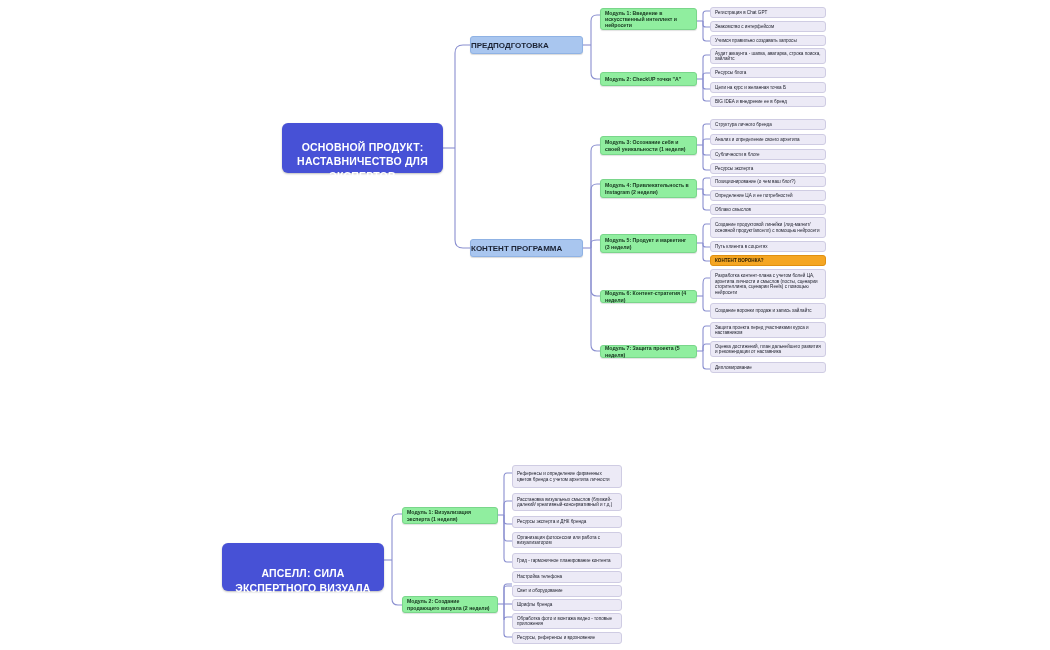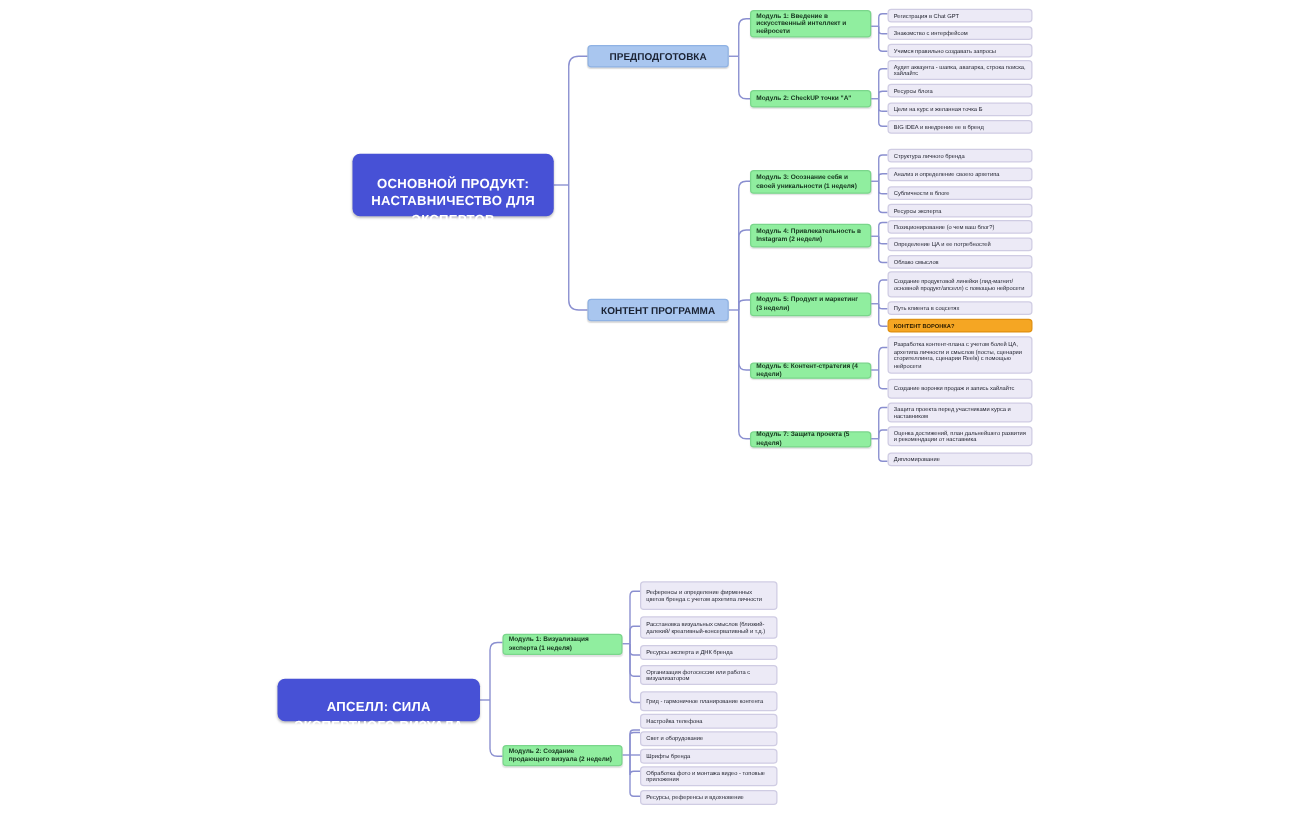--- a/index.html
+++ b/index.html
@@ -16,21 +16,21 @@
     display:flex;align-items:center;justify-content:center;
     border-radius:6px;letter-spacing:.2px;
     box-shadow:0 1px 2px rgba(0,0,0,.25);
   }
   .root .txt{padding:0 8px;line-height:1.35;margin-top:27px;}
 
   
   .l1{
     background:#a9c6ef;color:#1a2233;font-weight:bold;
     border:1px solid #8fb2e4;
-    display:flex;align-items:center;justify-content:center;
+    display:flex;align-items:center;justify-content:flex-start;
     text-align:center;border-radius:3px;
     box-shadow:0 1px 1px rgba(0,0,0,.15);
   }
 
   
   .mod{
     background:#90ee9f;color:#14331c;font-weight:bold;
     border:1px solid #7ad68b;border-radius:3px;
     display:flex;align-items:center;
     box-shadow:0 1px 1px rgba(0,0,0,.12);
@@ -226,21 +226,21 @@
   <div class="node leaf" style="left:710px;top:322px;width:116px;height:16px;font-size:4.6px;">
     <span class="txt">Защита проекта перед участниками курса и наставником</span>
   </div>
   <div class="node leaf" style="left:710px;top:341px;width:116px;height:16px;font-size:4.6px;">
     <span class="txt">Оценка достижений, план дальнейшего развития и рекомендации от наставника</span>
   </div>
   <div class="node leaf" style="left:710px;top:362px;width:116px;height:11px;font-size:4.6px;">
     <span class="txt">Дипломирование</span>
   </div>
 
-  <div class="node root" style="left:222px;top:543px;width:162px;height:34px;font-size:10.5px;">
+  <div class="node root" style="left:222px;top:543px;width:162px;height:48px;font-size:10.5px;">
     <span class="txt">АПСЕЛЛ: СИЛА ЭКСПЕРТНОГО ВИЗУАЛА</span>
   </div>
 
   <div class="node mod" style="left:402px;top:507px;width:96px;height:17px;font-size:5.2px;">
     <span class="txt">Модуль 1: Визуализация эксперта (1 неделя)</span>
   </div>
   <div class="node mod" style="left:402px;top:596px;width:96px;height:17px;font-size:5.2px;">
     <span class="txt">Модуль 2: Создание продающего визуала (2 недели)</span>
   </div>
 

